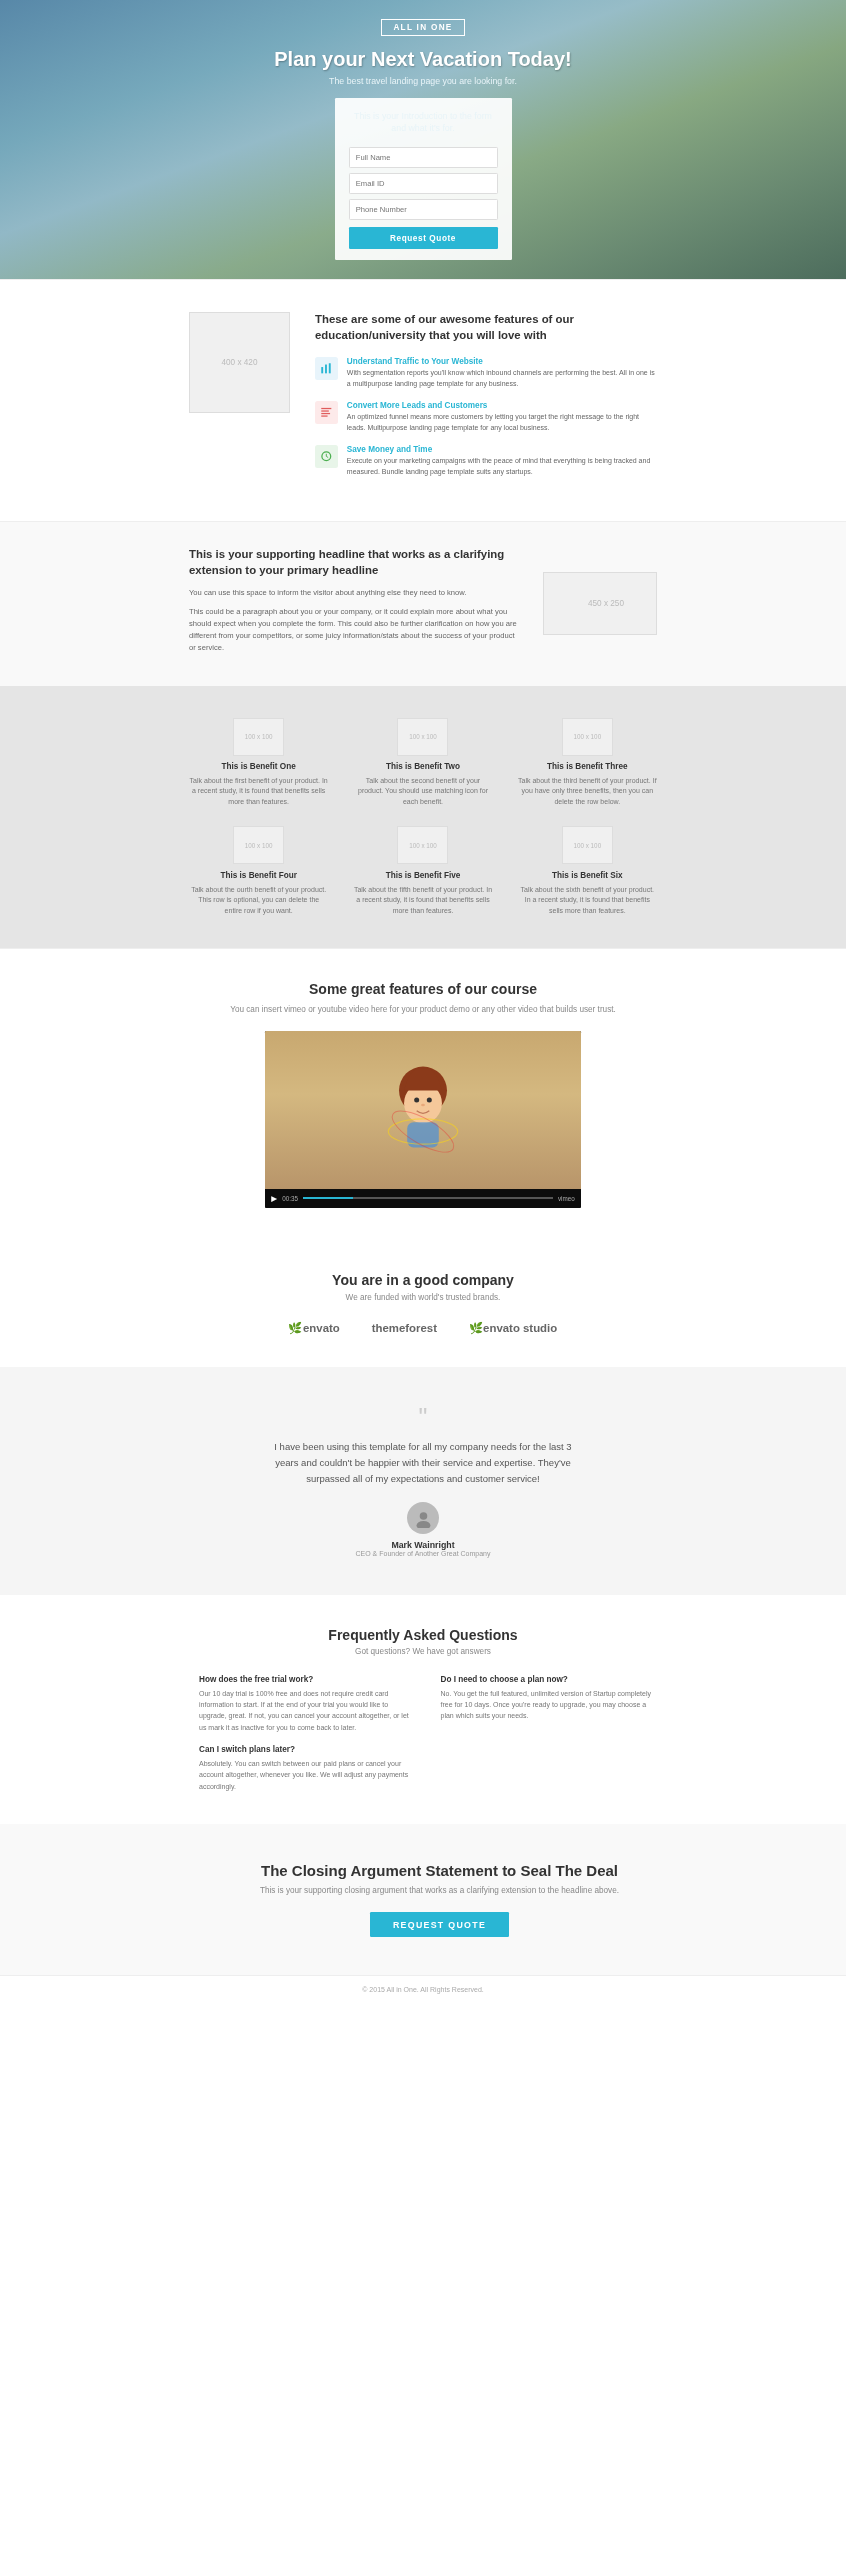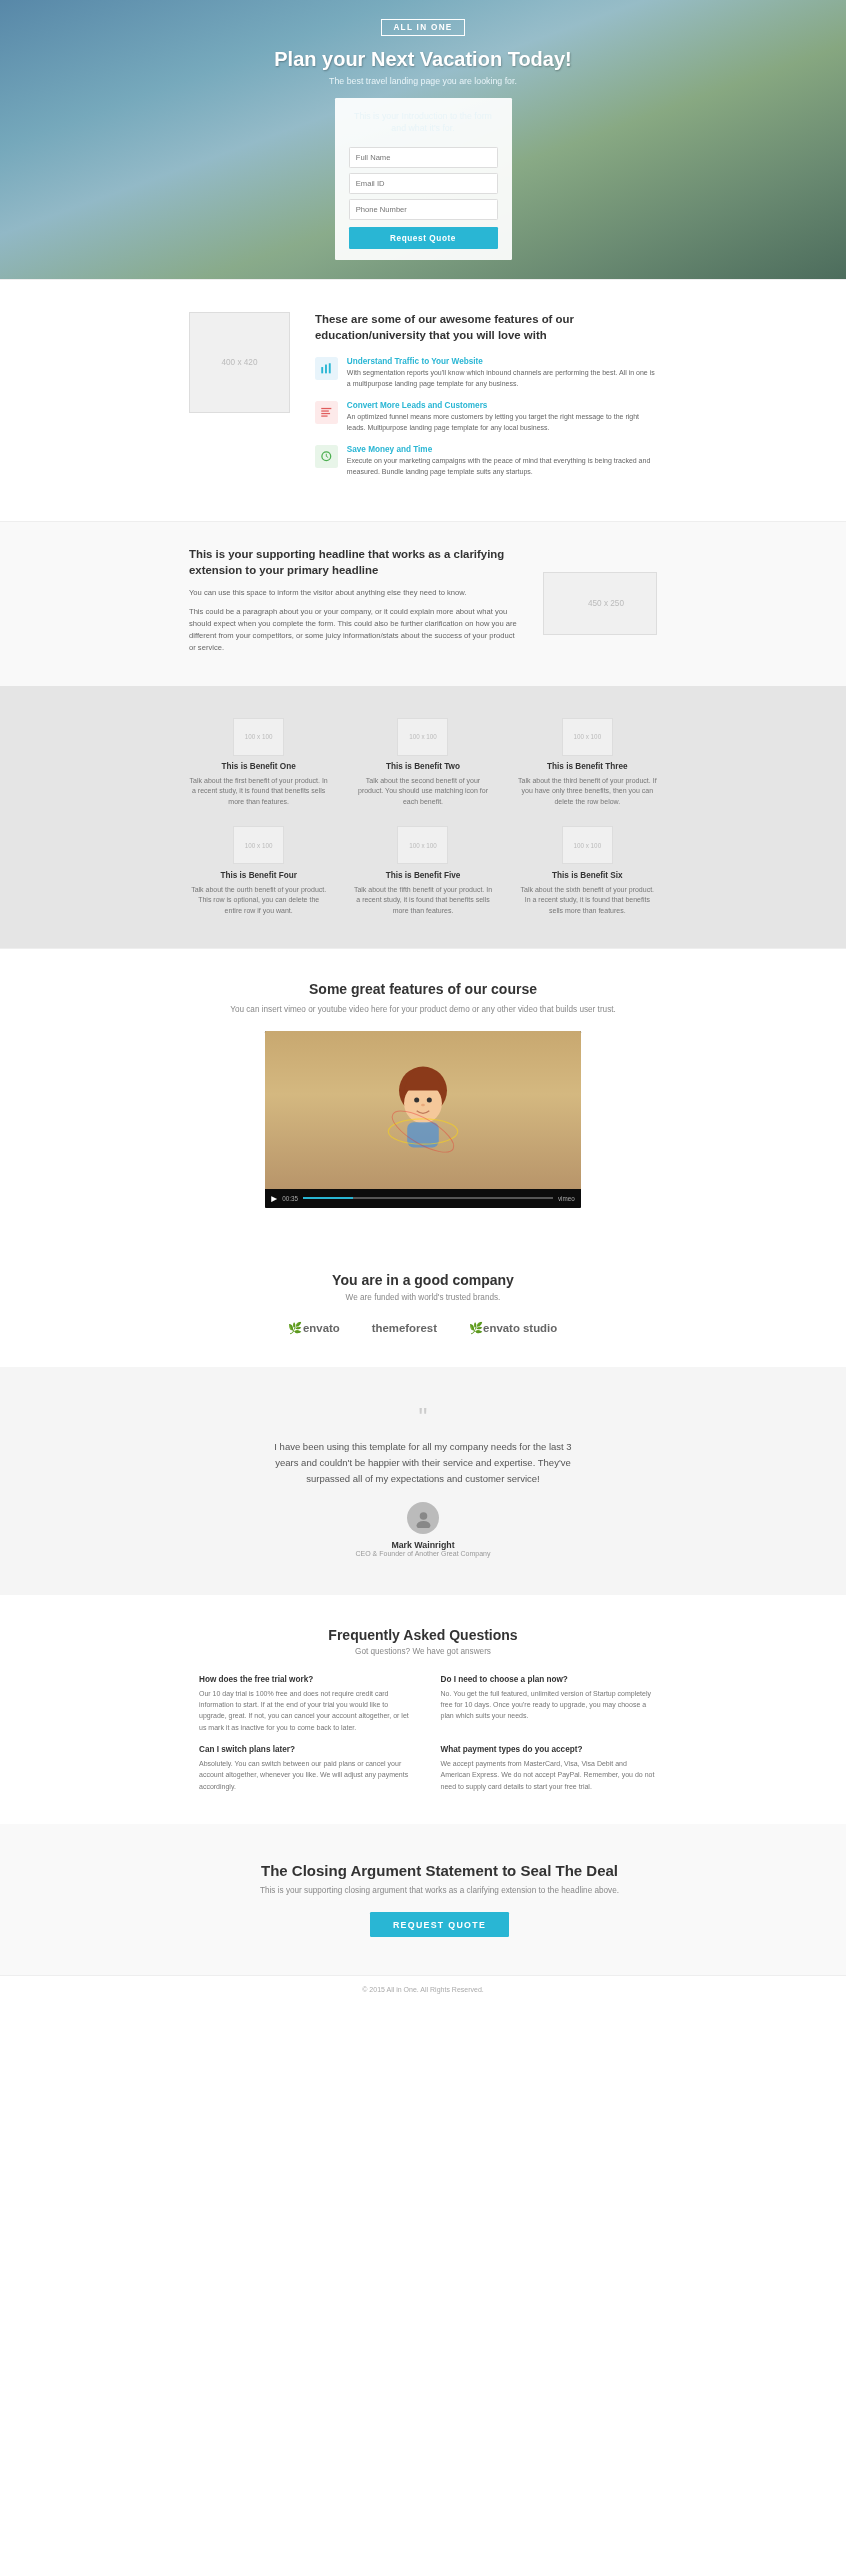--- a/index.html
+++ b/index.html
@@ -550,24 +550,20 @@
         <p>Our 10 day trial is 100% free and does not require credit card information to start. If at the end of your trial you would like to upgrade, great. If not, you can cancel your account altogether, or let us mark it as inactive for you to come back to later.</p>
       </div>
       <div class="faq-item">
         <h4>Do I need to choose a plan now?</h4>
         <p>No. You get the full featured, unlimited version of Startup completely free for 10 days. Once you're ready to upgrade, you may choose a plan which suits your needs.</p>
       </div>
       <div class="faq-item">
         <h4>Can I switch plans later?</h4>
         <p>Absolutely. You can switch between our paid plans or cancel your account altogether, whenever you like. We will adjust any payments accordingly.</p>
       </div>
-      <div class="faq-item">
-        <h4>What payment types do you accept?</h4>
-        <p>We accept payments from MasterCard, Visa, Visa Debit and American Express. We do not accept PayPal. Remember, you do not need to supply card details to start your free trial.</p>
-      </div>
     </div>
   </div>
 </div>
 
 <div class="full-width-bg-closing section-wrapper">
   <div class="closing-section">
     <h2>The Closing Argument Statement to Seal The Deal</h2>
     <p>This is your supporting closing argument that works as a clarifying extension to the headline above.</p>
     <button class="btn-request-quote">REQUEST QUOTE</button>
   </div>

